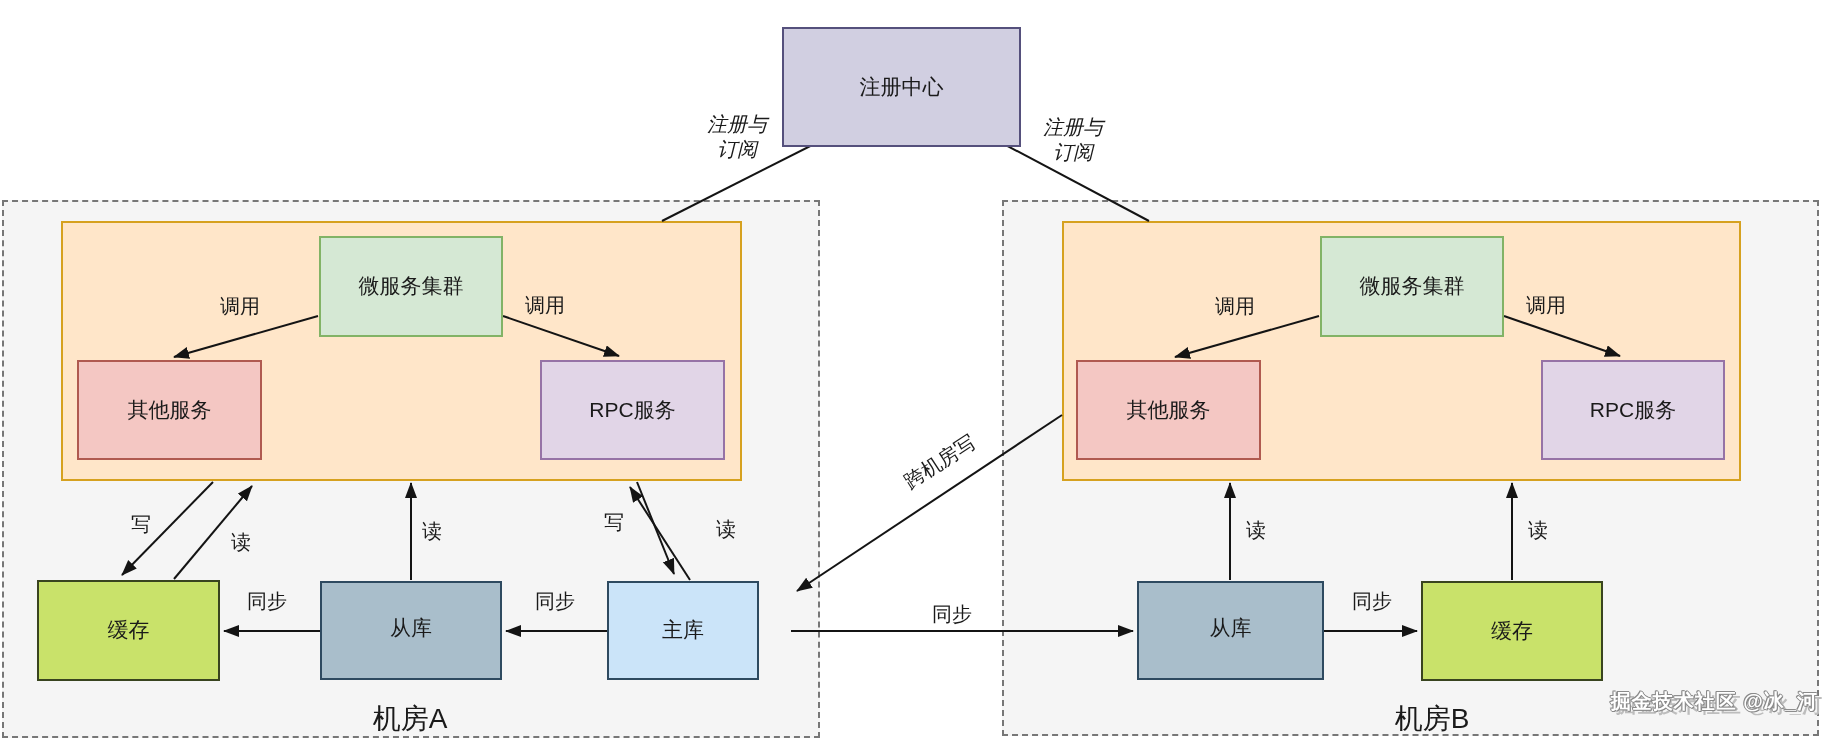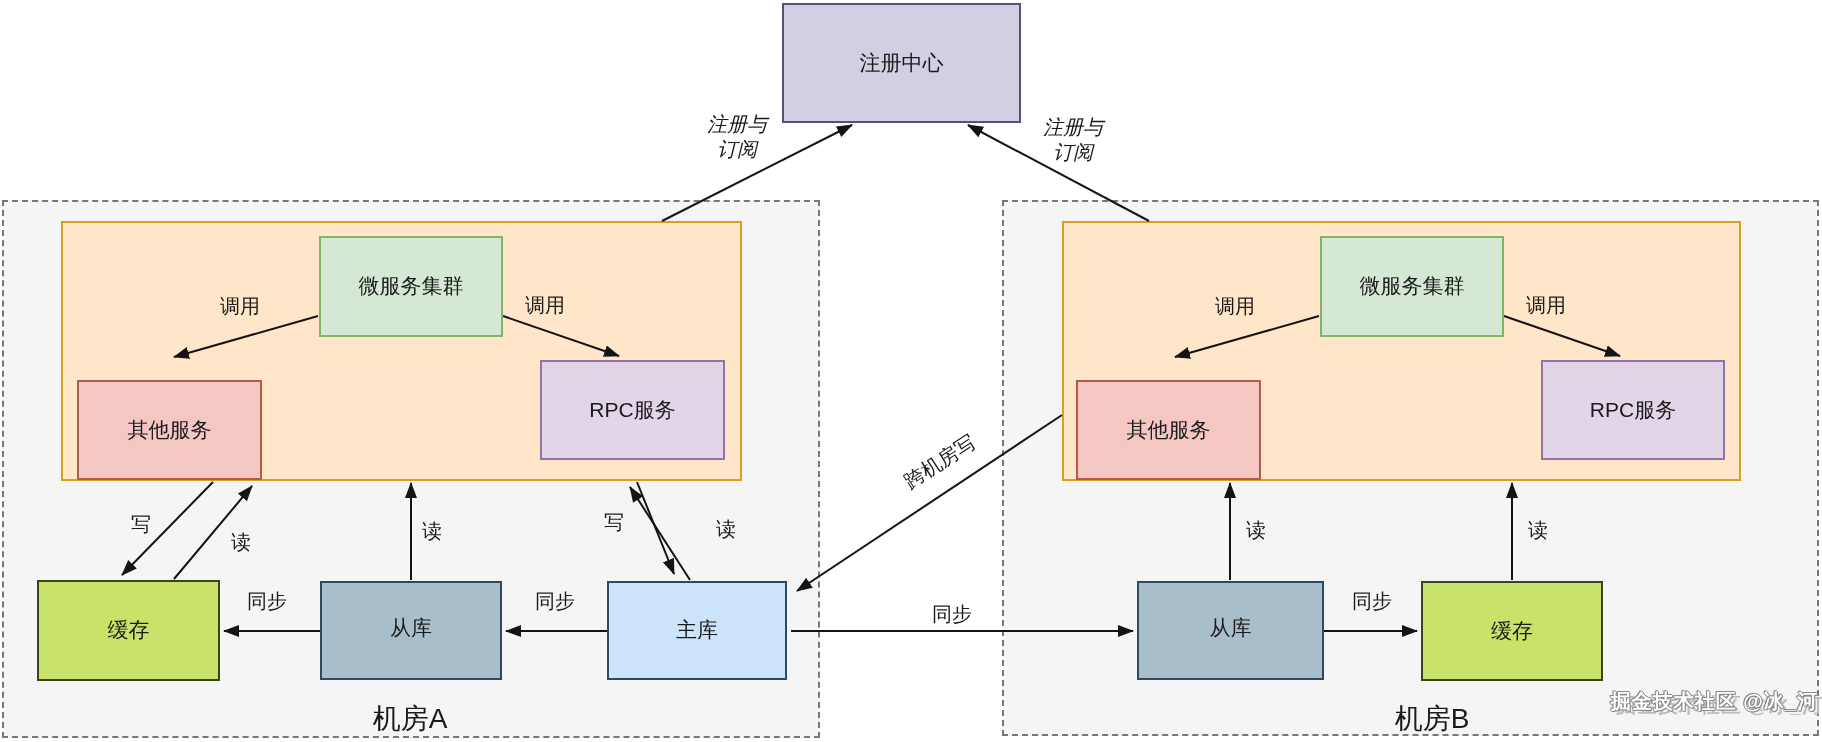--- a/index.html
+++ b/index.html
@@ -13,23 +13,23 @@
     position:absolute;box-sizing:border-box;
     background:var(--c-region_fill,#f5f5f5);
     border:2px dashed var(--c-region_border,#777);
   }
   .node{
     position:absolute;box-sizing:border-box;display:flex;
     align-items:center;justify-content:center;text-align:center;
     font-size:21px;line-height:1.25;
   }
   .zone{background:var(--c-zone_fill,#ffe6c9);border:2px solid var(--c-zone_border,#d6a11f);}
-  .registry{background:var(--c-registry_fill,#d1cfe1);border:2px solid var(--c-registry_border,#55507c);}
+  .registry{background:var(--c-registry_fill,#d1cfe1);border:2px solid var(--c-registry_border,#55507c);margin-top:24px;}
   .cluster{background:var(--c-cluster_fill,#d5e8d4);border:2px solid var(--c-cluster_border,#82b366);}
-  .other{background:var(--c-other_fill,#f4c7c3);border:2px solid var(--c-other_border,#b05a50);margin-top:20px;}
+  .other{background:var(--c-other_fill,#f4c7c3);border:2px solid var(--c-other_border,#b05a50);}
   .rpc{background:var(--c-rpc_fill,#e1d5e7);border:2px solid var(--c-rpc_border,#9673a6);}
   .cache{background:var(--c-cache_fill,#c9e26a);border:2px solid var(--c-cache_border,#39441f);text-align:right;}
   .slave{background:var(--c-slave_fill,#a9becb);border:2px solid var(--c-slave_border,#2e4a60);font-family:Liberation Mono, monospace;}
   .master{background:var(--c-master_fill,#cbe4f9);border:2px solid var(--c-master_border,#2e4a60);}
   .arrows{position:absolute;left:0;top:0;width:1822px;height:742px;pointer-events:none;}
   .arrows line{stroke:var(--c-arrow,#141414);stroke-width:2;}
   .arrows marker path{fill:var(--c-arrow,#141414);}
   .lbl{
     position:absolute;transform:translate(-50%,-50%);
     font-size:20px;white-space:nowrap;
@@ -101,21 +101,21 @@
   </div>
   <div class="node rpc z4" style="left:540px;top:360px;width:185px;height:100px;">
     <span>RPC服务</span>
   </div>
   <div class="node cache z4" style="left:37px;top:580px;width:183px;height:101px;">
     <span>缓存</span>
   </div>
   <div class="node slave z4" style="left:320px;top:581px;width:182px;height:99px;">
     <span>从库</span>
   </div>
-  <div class="node master z4" style="left:607px;top:581px;width:180px;height:99px;">
+  <div class="node master z4" style="left:607px;top:581px;width:152px;height:99px;">
     <span>主库</span>
   </div>
 
   <div class="node cluster z4" style="left:1320px;top:236px;width:184px;height:101px;">
     <span>微服务集群</span>
   </div>
   <div class="node other z4" style="left:1076px;top:360px;width:185px;height:100px;">
     <span>其他服务</span>
   </div>
   <div class="node rpc z4" style="left:1541px;top:360px;width:184px;height:100px;">

